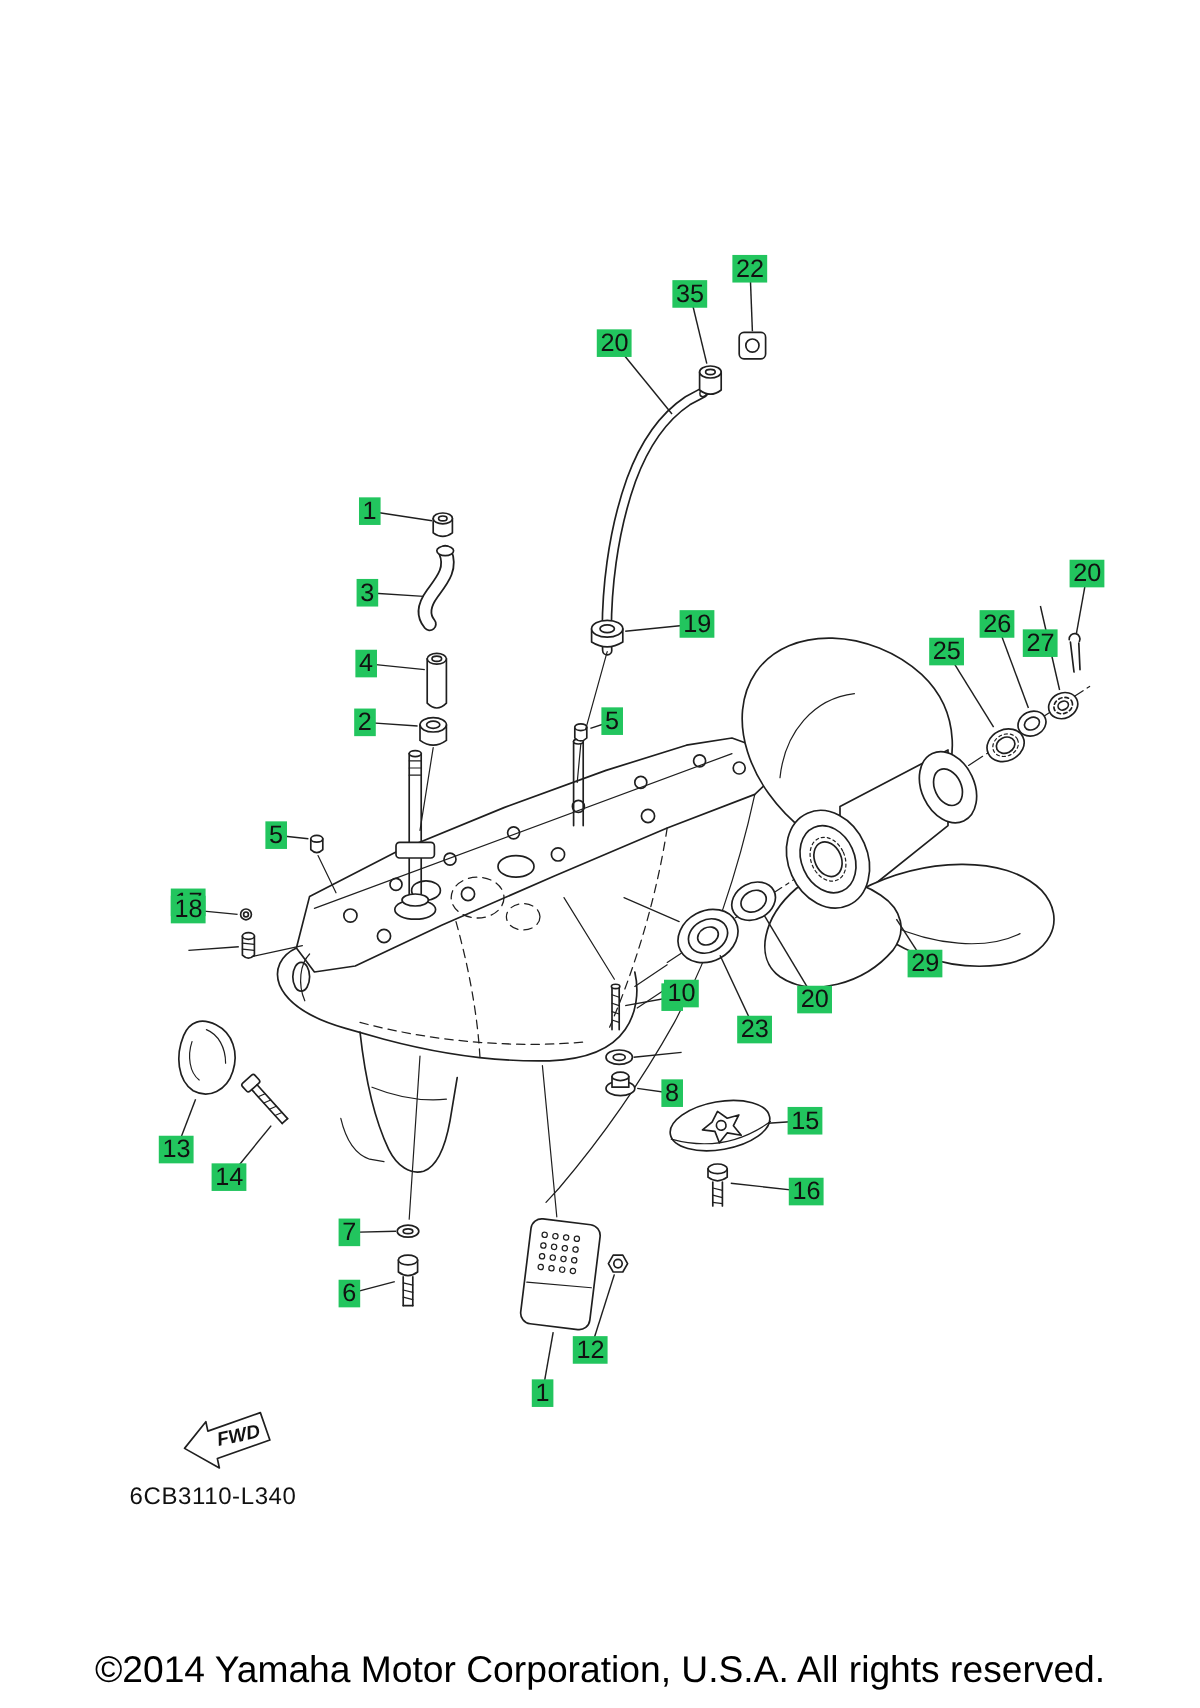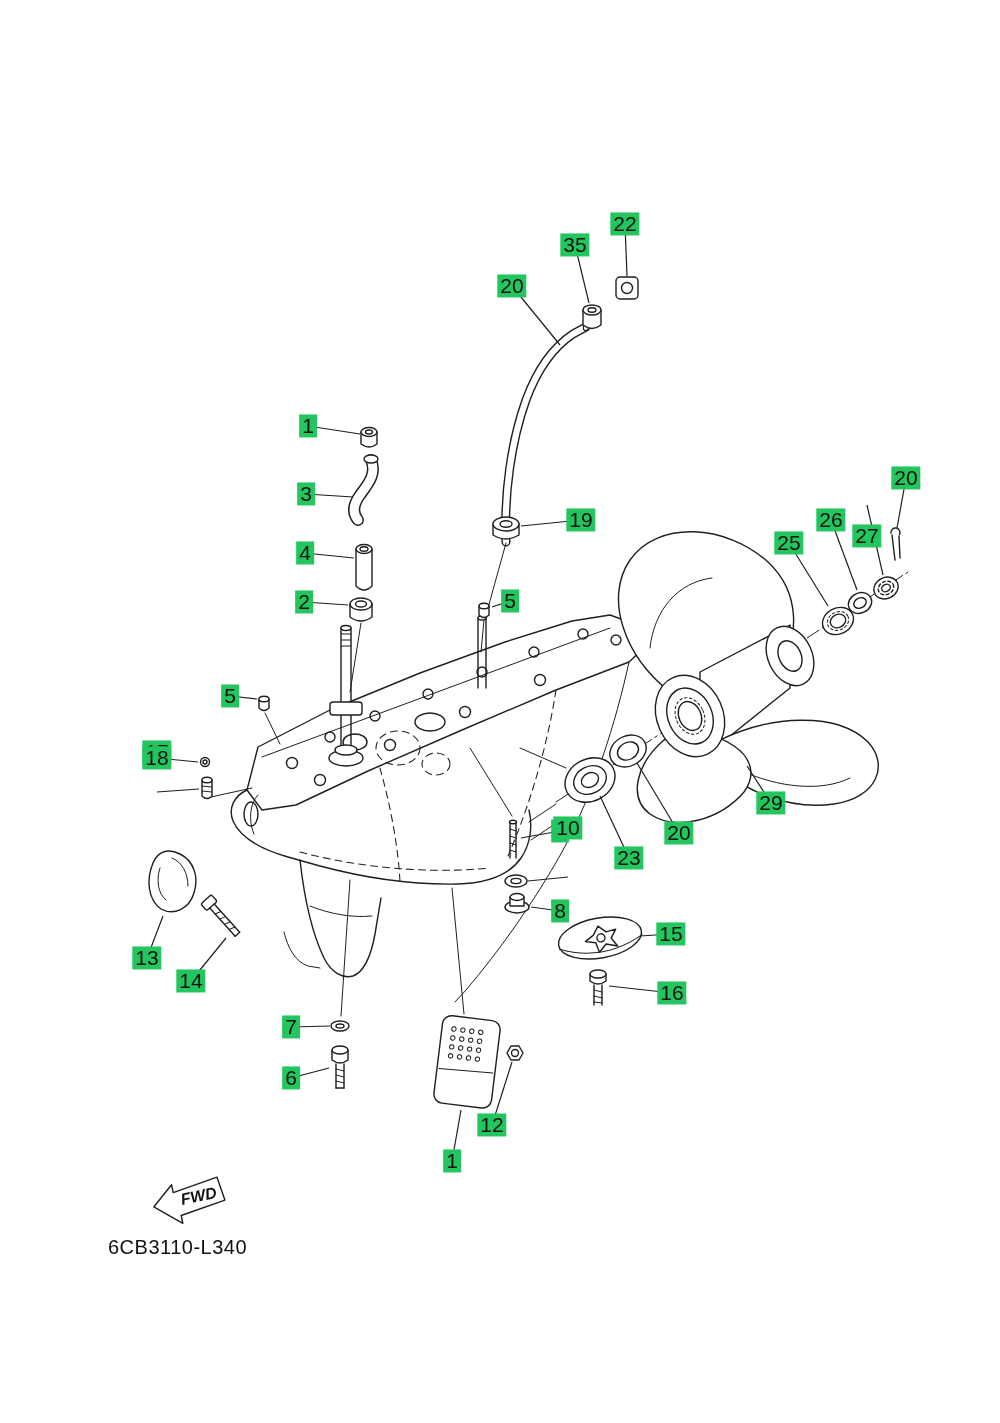--- a/index.html
+++ b/index.html
@@ -383,13 +383,14 @@
       <div class="callout" style="left: 629px; top: 858px;">23</div>
       <div class="callout" style="left: 679px; top: 833px;">20</div>
       <div class="callout" style="left: 789px; top: 543px;">25</div>
       <div class="callout" style="left: 831px; top: 520px;">26</div>
       <div class="callout" style="left: 867px; top: 505px; margin-top: 31px;">27</div>
       <div class="callout" style="left: 906px; top: 478px;">20</div>
       <div class="callout" style="left: 771px; top: 803px;">29</div>
     </div>
 
   <div class="drawing-code">6CB3110-L340</div>
+  <div class="copyright">©2014 Yamaha Motor Corporation, U.S.A. All rights reserved.</div>
 </div>
 
 </body></html>

